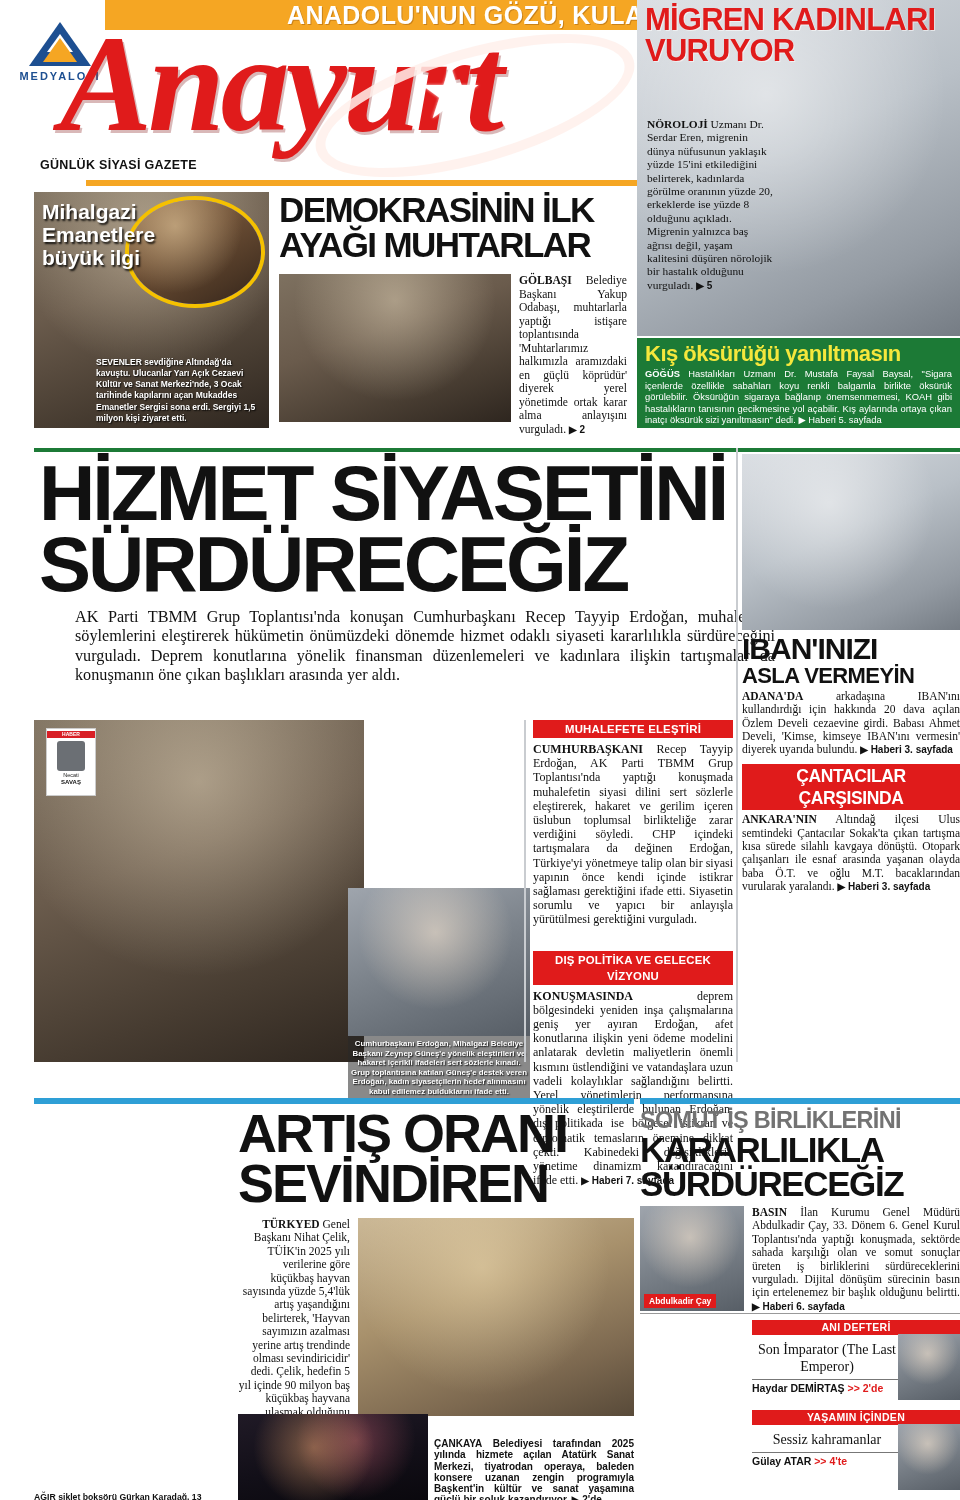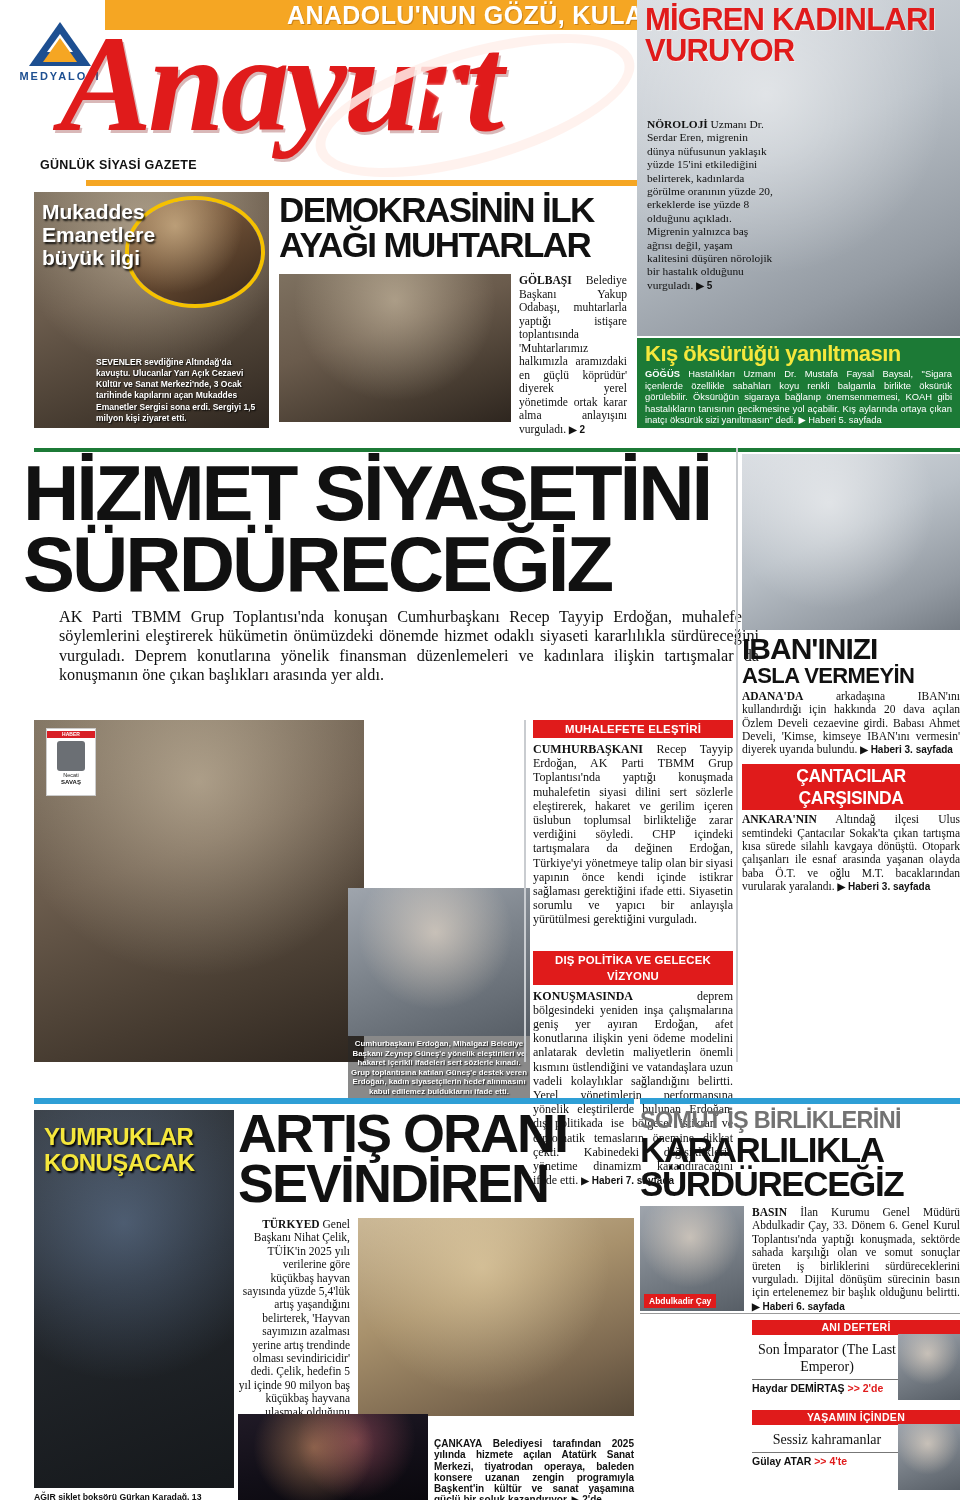--- a/index.html
+++ b/index.html
@@ -153,21 +153,21 @@
   }
   .oksuruk-title {
     color:#f5e73c; font-weight:bold; font-size:22px; line-height:24px; letter-spacing:-.5px;
   }
   .oksuruk-text { color:#fff; font-size:9.4px; line-height:11.6px; margin-top:2px; text-align:justify; }
 
   
   .mainzone { position:absolute; left:0; top:448px; right:0; height:650px; }
   .rule-green { position:absolute; left:34px; right:0; height:4px; background:#1c7a36; }
 
-  .main-left { position:absolute; left:23px; top:10px; width:700px; }
+  .main-left { position:absolute; left:39px; top:10px; width:700px; }
   .main-head {
     font-weight:bold; color:#111; font-size:78px; line-height:71px;
     letter-spacing:-3px;
   }
   .main-lead {
     margin-top:8px; width:700px;
     font-family:"Liberation Serif", serif; font-size:16.2px; line-height:19.4px;
     text-align:justify; color:#111;margin-left:36px;
   }
 
@@ -321,21 +321,21 @@
     <div class="mast-sub">GÜNLÜK SİYASİ GAZETE</div>
     <div class="mast-date">12 ŞUBAT 2026 PERŞEMBE</div>
     <div class="mast-price">FİYATI: 7 TL</div>
     <div class="mast-rule"></div>
   </div>
 
   <div class="topzone">
 
     <div class="box-mukaddes">
       <div class="ph indoor" style="position:absolute;inset:0;"></div>
-      <div class="mukaddes-title">Mukaddes Emanetlere büyük ilgi</div>
+      <div class="mukaddes-title">Mihalgazi Emanetlere büyük ilgi</div>
       <div class="mukaddes-oval">
         <div class="ph warm" style="position:absolute;inset:0;"></div>
       </div>
       <div class="mukaddes-cap">SEVENLER sevdiğine Altındağ'da kavuştu. Ulucanlar Yarı Açık Cezaevi Kültür ve Sanat Merkezi'nde, 3 Ocak tarihinde kapılarını açan Mukaddes Emanetler Sergisi sona erdi. Sergiyi 1,5 milyon kişi ziyaret etti.</div>
     </div>
 
     <div class="box-demok">
       <div class="demok-head">DEMOKRASİNİN İLK AYAĞI MUHTARLAR</div>
       <div class="demok-body">
         <div class="ph demok-photo indoor"></div>
@@ -414,27 +414,20 @@
     <div class="rail-text">
       <b>ANKARA'NIN</b><span> Altındağ ilçesi Ulus semtindeki Çantacılar Sokak'ta çıkan tartışma kısa sürede silahlı kavgaya dönüştü. Otopark çalışanları ile esnaf arasında yaşanan olayda baba Ö.T. ve oğlu M.T. bacaklarından vurularak yaralandı.</span>
       <span class="refpage">▶ Haberi 3. sayfada</span>
     </div>
   </div>
 
   <div class="botzone">
     <div class="rule-blue"></div>
     <div class="rule-blue2"></div>
 
-    <div class="box-boks">
-      <div class="ph dark" style="position:absolute;inset:0;"></div>
-      <div class="boks-title">
-        <div>YUMRUKLAR</div>
-        <div>KONUŞACAK</div>
-      </div>
-    </div>
     <div class="boks-cap">
       <b>AĞIR</b><span> siklet boksörü Gürkan Karadağ, 13 Şubat'ta Moskova'da ringe çıkmaya hazırlanıyor. 'Ben değil, yumruklarım konuşacak' diyen Karadağ, dünya şampiyonluğu hedefini vurgularken, antrenörü Ali Çıtak ise 'Tek amacımız Sinan Şamil Sam'ın yerini almak' sözleriyle iddialarını ortaya koydu.</span>
       
     </div>
 
     <div class="box-sevindiren">
       <div class="sev-head">ARTIŞ ORANI</div>
       <div class="sev-head">SEVİNDİREN</div>
       <div class="sev-body">
         <div class="sev-text">

